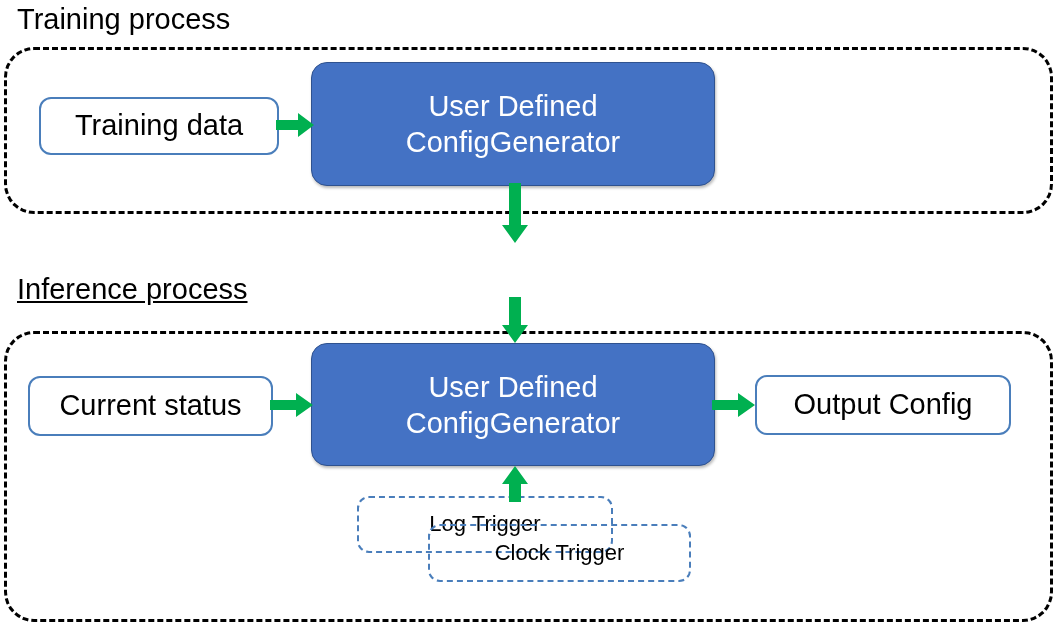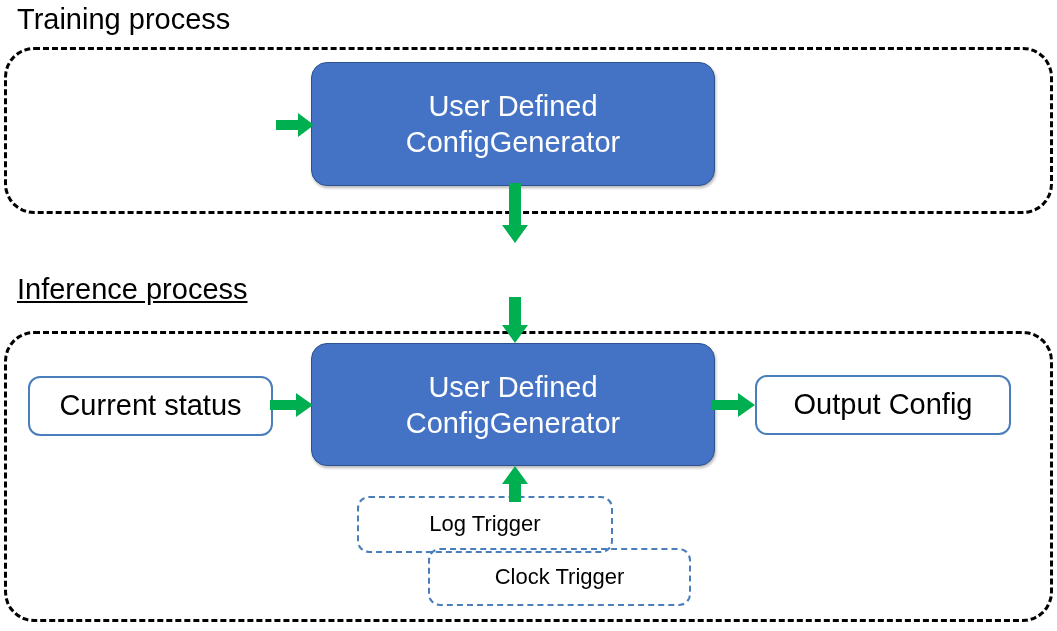--- a/index.html
+++ b/index.html
@@ -96,21 +96,21 @@
   }
 
   
   #node-training-data   { left: 39px;  top: 97px;  width: 240px; height: 58px; }
   #node-udcg-training   { left: 311px; top: 62px;  width: 404px; height: 124px; }
   #node-checkpoint      { left: 394px; top: 243px; width: 238px; height: 57px; }
   #node-current-status  { left: 28px;  top: 376px; width: 245px; height: 60px; }
   #node-udcg-inference  { left: 311px; top: 343px; width: 404px; height: 123px; }
   #node-output-config   { left: 755px; top: 375px; width: 256px; height: 60px; }
   #node-log-trigger     { left: 357px; top: 496px; width: 256px; height: 57px; }
-  #node-clock-trigger   { left: 428px; top: 548px; width: 263px; height: 58px; }
+  #node-clock-trigger   { left: 428px; top: 524px; width: 263px; height: 58px; }
 
   
   .arrow {
     position: absolute;
     pointer-events: none;
   }
   .arrow svg { display: block; overflow: visible; }
 
   #arrow-data-to-udcg     { left: 276px; top: 110px; }
   #arrow-udcg-to-ckpt     { left: 500px; top: 183px; }
@@ -123,20 +123,21 @@
 <body>
 
 <div id="canvas">
 
   <div id="title-training" class="section-title">Training process</div>
   <div id="group-training" class="group-box"></div>
 
   <div id="title-inference" class="section-title">Inference process</div>
   <div id="group-inference" class="group-box"></div>
 
+  <div id="node-training-data" class="node node-plain">Training data</div>
 
   <div id="node-udcg-training" class="node-blue">
     <span>User Defined</span>
     <span>ConfigGenerator</span>
   </div>
 
 
   <div id="node-current-status" class="node node-plain">Current status</div>
 
   <div id="node-udcg-inference" class="node-blue">

